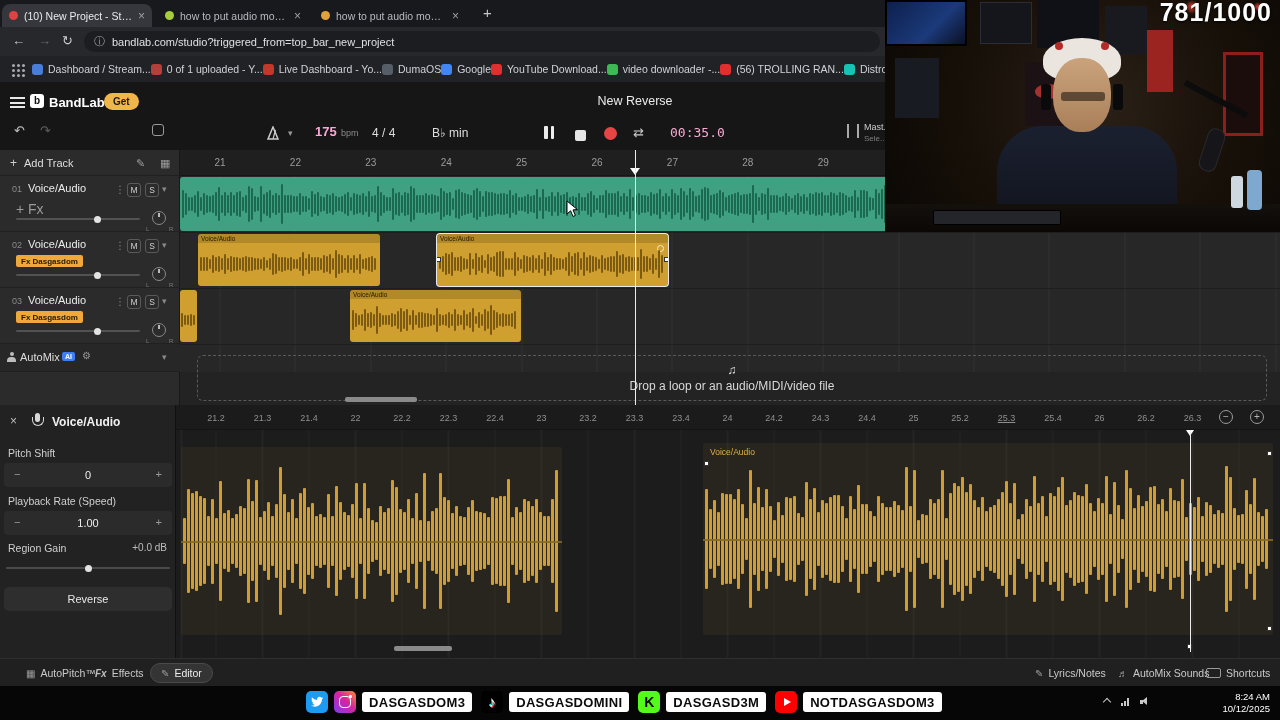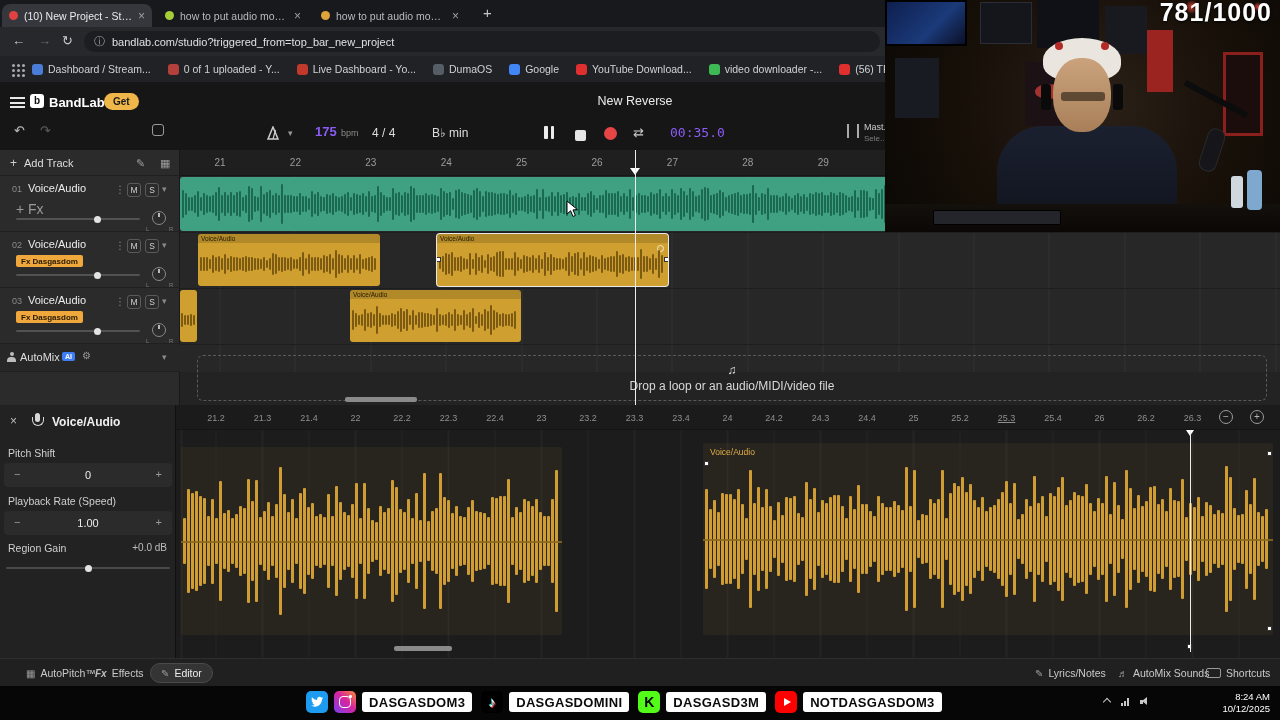--- a/index.html
+++ b/index.html
@@ -16,36 +16,36 @@
 .tab-close{color:#9aa0a6;font-size:12px;flex:none}
 .newtab{position:absolute;left:483px;top:4px;color:#c3c6cb;font-size:15px}
 .toolbar{left:0;top:27px;width:1280px;height:29px;background:#26282c}
 .navbtn{position:absolute;top:6px;font-size:13px;color:#c7c9cc}
 .navbtn.dis{color:#686b70}
 .urlbar{position:absolute;left:84px;top:4px;width:796px;height:21px;background:#1b1d21;border-radius:11px;display:flex;align-items:center;gap:7px;padding:0 10px;font-size:11px;color:#dde0e3}
 .urlinfo{color:#9aa0a6;font-size:11px}
 .bookmarksbar{left:0;top:56px;width:1280px;height:26px;background:#202226}
 .apps-icon{position:absolute;left:12px;top:13px;width:3px;height:3px;background:#a7aaad;border-radius:50%;
  box-shadow:5px 0 #a7aaad,10px 0 #a7aaad,0 5px #a7aaad,5px 5px #a7aaad,10px 5px #a7aaad,0 -5px #a7aaad,5px -5px #a7aaad,10px -5px #a7aaad}
-#bmItems{position:absolute;left:32px;top:0;height:26px;display:flex;align-items:center;gap:17px}
+#bmItems{position:absolute;left:32px;top:0;height:26px;display:flex;align-items:center;}
 .bm{display:flex;align-items:center;gap:5px;font-size:10.5px;color:#cfd2d6;white-space:nowrap}
 .bm .fv{width:11px;height:11px;border-radius:3px;flex:none}
 
 
 #studio{left:0;top:82px;width:1280px;height:604px;background:#232323}
 .sheader{position:absolute;left:0;top:0;width:1280px;height:68px;background:#161616}
 .hamb{position:absolute;left:10px;top:15px;width:15px;height:11px;border-top:2px solid #e8e8e8;border-bottom:2px solid #e8e8e8}
 .hamb::after{content:"";position:absolute;left:0;top:2.5px;width:15px;height:2px;background:#e8e8e8}
 .logomark{position:absolute;left:30px;top:12px;width:14px;height:14px;background:#fff;border-radius:3px;color:#111;font-weight:bold;font-size:10px;text-align:center;line-height:14px}
 .brand{position:absolute;left:49px;top:13px;font-size:13px;font-weight:bold;color:#fff}
 .getpill{position:absolute;left:104px;top:11px;height:17px;padding:0 9px;background:#efb649;border-radius:9px;color:#1a1a1a;font-size:10px;font-weight:bold;line-height:17px}
 .ptitle{position:absolute;left:560px;top:12px;width:150px;text-align:center;font-size:12.5px;color:#eaeaea}
 .hicon{position:absolute;font-size:13px;color:#bdbdbd}
 .toolsq{position:absolute;left:152px;top:42px;width:12px;height:12px;border:1.5px solid #9a9a9a;border-radius:3px}
-.tpn{position:absolute;color:#8b5cf6}
+.tpn{position:absolute;color:#f9a8d4}
 .pbar{width:3.5px;height:13px;background:#ececec;border-radius:1px;display:inline-block}
 .stopsq{width:11px;height:11px;background:#e6e6e6;border-radius:2px;display:inline-block}
 .recdot{width:13px;height:13px;background:#e64545;border-radius:50%;display:inline-block}
 .mixic{position:absolute;left:847px;top:42px;width:12px;height:14px;border-left:2px solid #aaa;border-right:2px solid #aaa}
 .mastl{position:absolute;left:864px;top:40px;font-size:9px;color:#ccc}
 .masts{position:absolute;left:864px;top:52px;font-size:8px;color:#7f7f7f}
 
 .leftpanel{position:absolute;left:0;top:68px;width:180px;height:255px;background:#2b2b2b;border-right:1px solid #191919}
 .addtrack{position:absolute;left:0;top:0;width:180px;height:26px;border-bottom:1px solid #202020}
 .plusic{position:absolute;left:10px;top:6px;color:#cfcfcf;font-size:12px}
@@ -999,20 +999,21 @@
         <span class="val">1.00</span>
         <span class="pl">+</span>
       </div>
 
       <span class="elabel" style="top:137px">Region Gain</span>
       <span class="gainval" style="top:137px">+0.0 dB</span>
       <div class="gslider" style="top:162px">
           <i class="vdot" style="left:79px"></i>
         </div>
 
+      <div class="revbtn" style="top:182px">Reverse</div>
     </div>
 
     <div class="elanes">
       <div class="eclip" style="left:5px;top:17px;width:381px;height:188px">
         <div class="wave" style="color:#cf9d32">
             <i style="width:3px;height:25.9%"></i>
             <i style="width:3px;height:59.0%"></i>
             <i style="width:3px;height:54.1%"></i>
             <i style="width:3px;height:57.2%"></i>
             <i style="width:3px;height:50.9%"></i>

